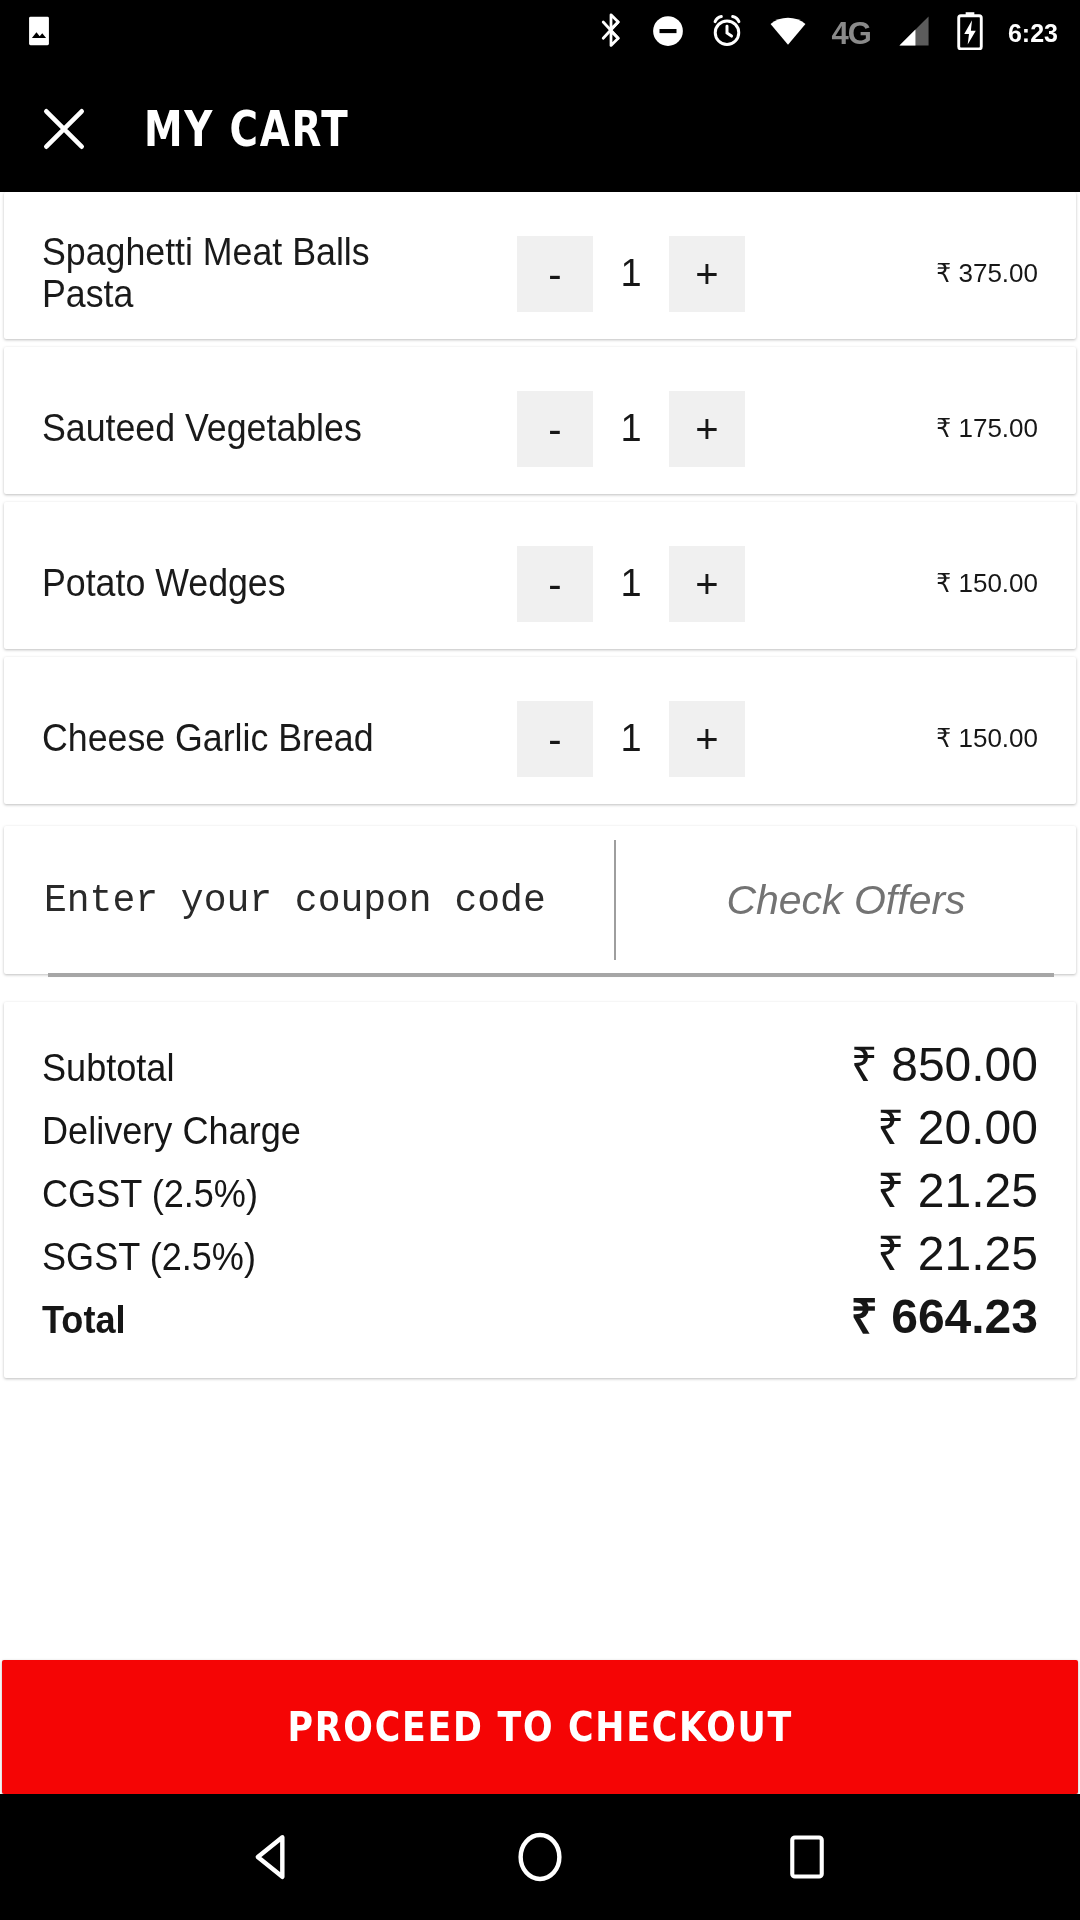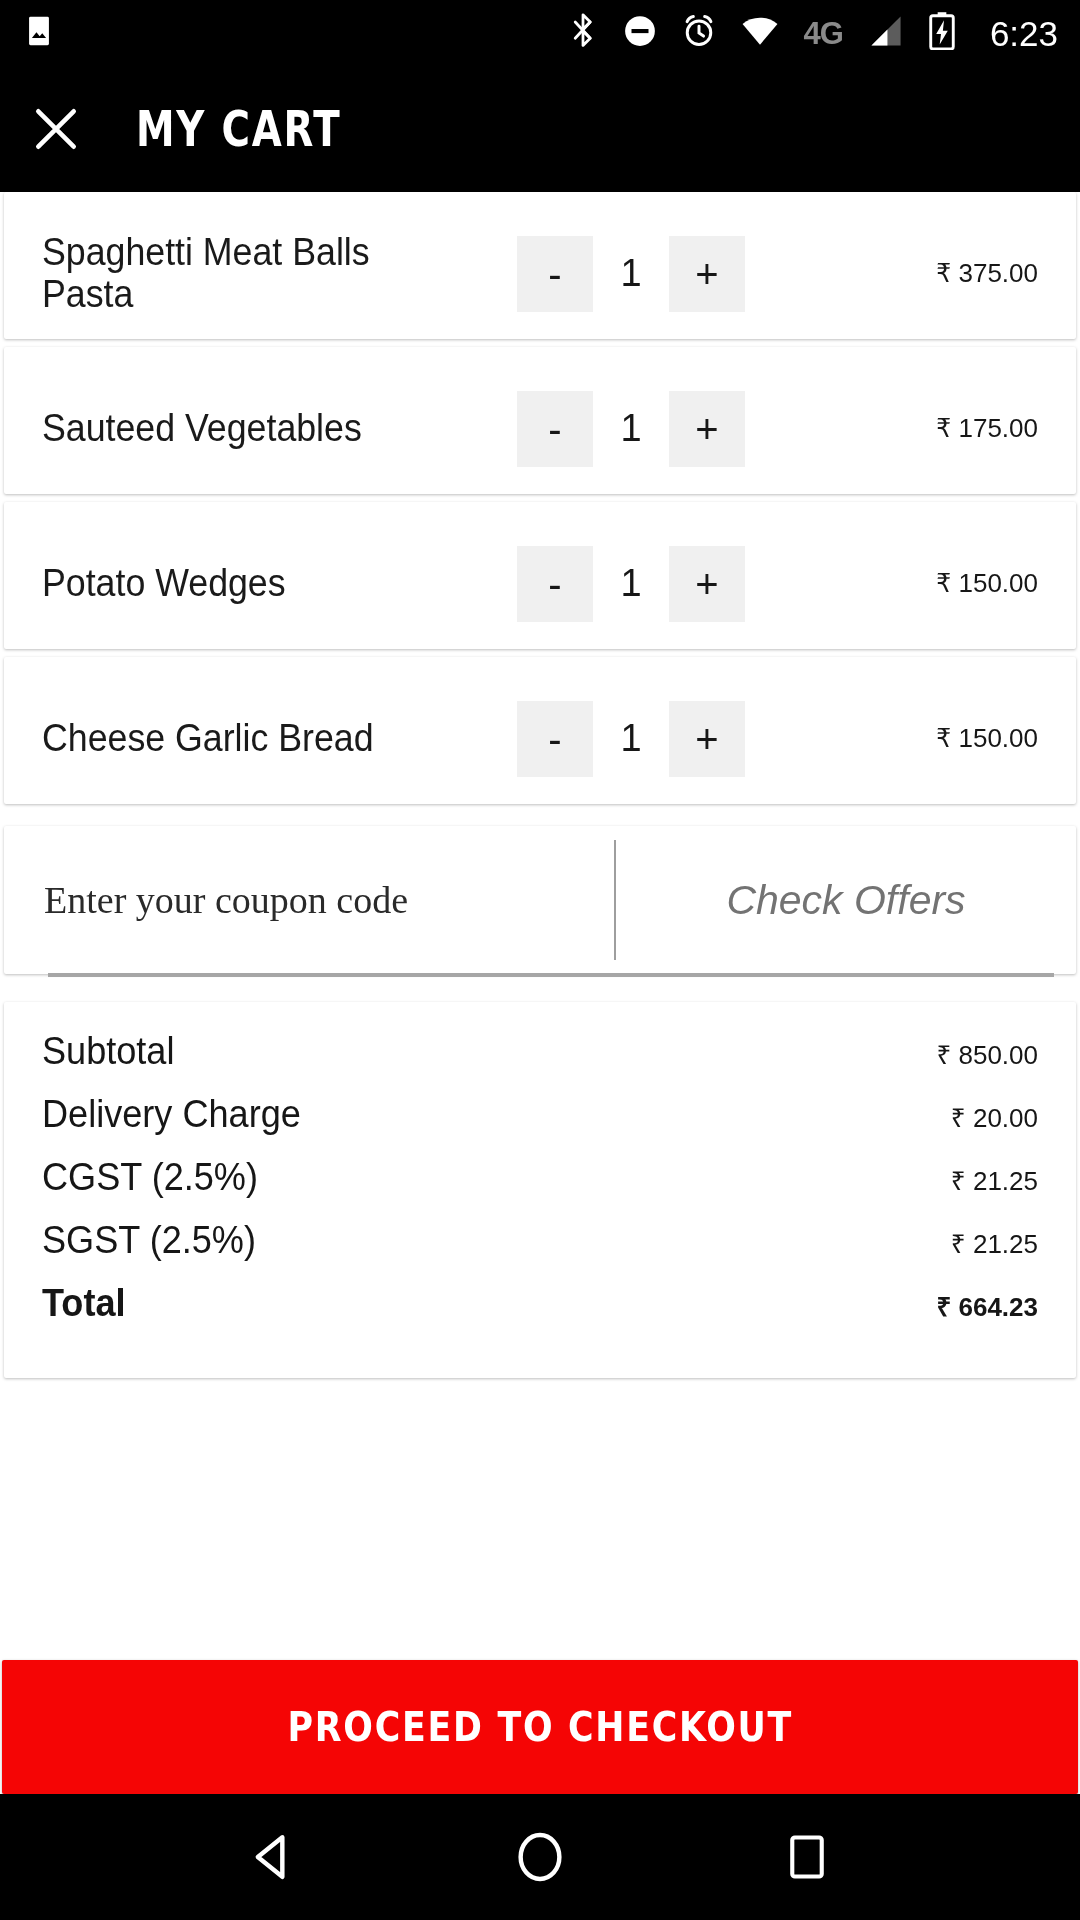--- a/index.html
+++ b/index.html
@@ -33,41 +33,42 @@
   .status-left { display: flex; align-items: center; }
   .status-right {
     margin-left: auto;
     display: flex;
     align-items: center;
     gap: 25px;
   }
   .sb-icon { display: block; }
   .status-time {
     color: #ffffff;
-    font-size: 35px;
+    font-size: 25px;
     font-family: "Liberation Sans", sans-serif;
     letter-spacing: 0px;
-    margin-left: 10px;
+    margin-left: 0;
     line-height: 1;
+    font-weight: bold;
   }
   .net-label {
     color: #8a8a8a;
     font-size: 31px;
     font-weight: 700;
     line-height: 1;
     letter-spacing: -1px;
   }
 
   
   .app-bar {
     height: 126px;
     background: #000000;
     display: flex;
     align-items: center;
-    padding: 0 24px;
+    padding: 0 32px;
     flex: 0 0 auto;
   }
   .close-btn {
     width: 64px; height: 64px;
     display: flex; align-items: center; justify-content: center;
     cursor: pointer;
   }
   .app-title {
     color: #ffffff;
     margin-left: 48px;
@@ -165,21 +166,21 @@
     display: flex;
     align-items: center;
     padding: 0 40px;
     position: relative;
   }
   .coupon-input {
     width: 100%;
     border: none;
     outline: none;
     background: transparent;
-    font-family: Liberation Serif, serif;
+    font-family: Liberation Mono, monospace;
     font-size: 38px;
     color: #1c1c1c;
     font-stretch: condensed;
   }
   .coupon-input::placeholder { color: #2a2a2a; opacity: 1; }
   .coupon-underline {
     position: absolute;
     left: 44px; right: -440px; bottom: -3px;
     height: 4px;
     background: #a6a6a6;
@@ -217,21 +218,21 @@
     gap: 48px;
   }
   .summary-label {
     font-size: 38px;
     color: #161616;
     font-stretch: condensed;
     transform: scaleX(0.95);
     transform-origin: left center;
   }
   .summary-value {
-    font-size: 26px;
+    font-size: 48px;
     color: #161616;
     font-stretch: condensed;
     white-space: nowrap;
   }
   .summary-row.total .summary-label,
   .summary-row.total .summary-value { font-weight: 700; }
   .summary-row.total { height: 66px; }
 
   
   .spacer { flex: 1 1 auto; }

